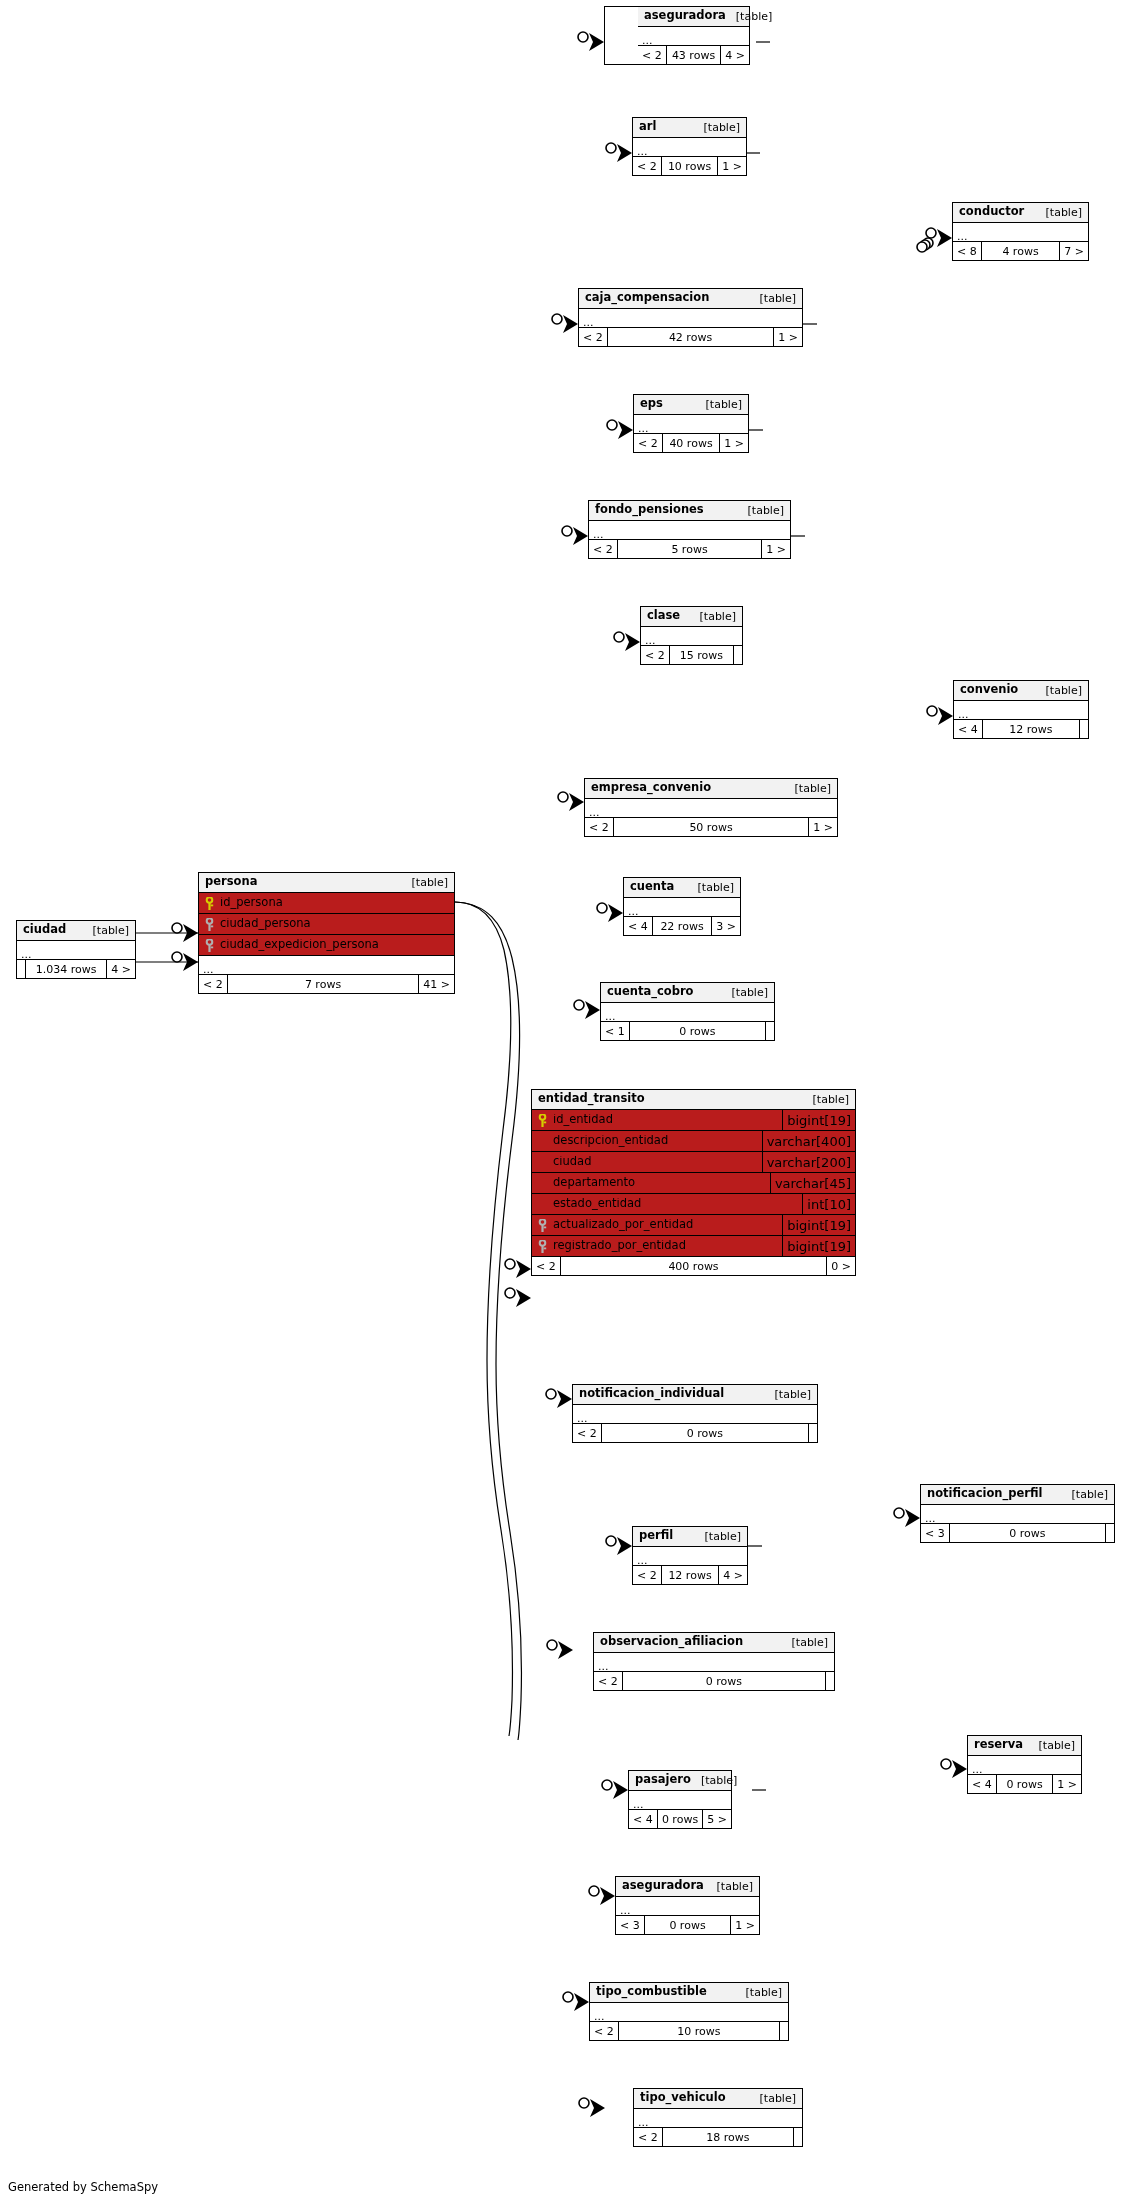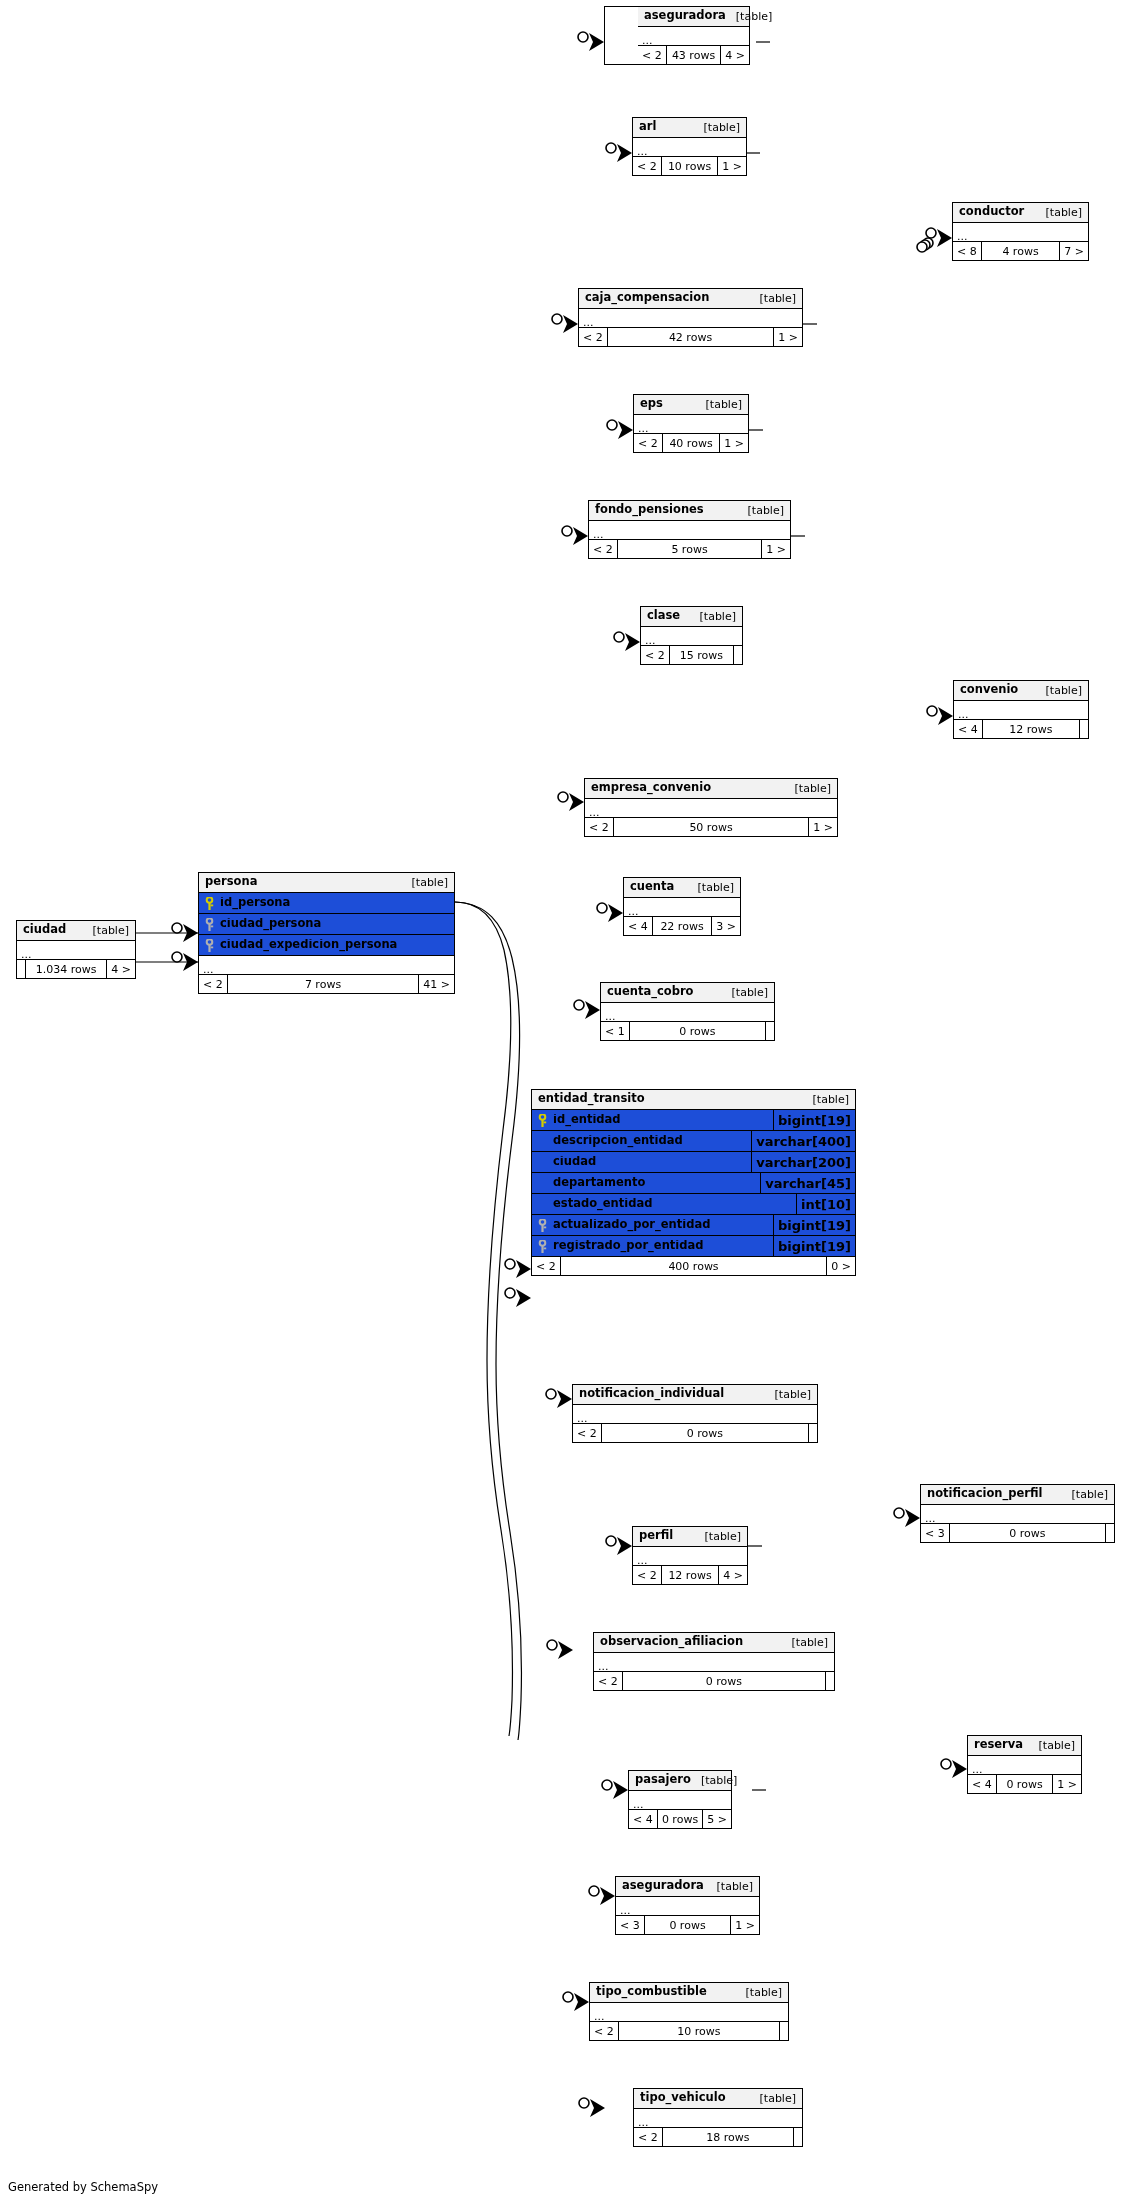--- a/index.html
+++ b/index.html
@@ -60,22 +60,21 @@
     color: #000;
     white-space: nowrap;
     padding-left: 10px;
   }
   .tn-col {
     display: flex;
     align-items: center;
     border-bottom: 1px solid #000;
     height: 21px;
     box-sizing: border-box;
-    background: #1d4ed8;
-    font-weight: bold;
+    background: #b91c1c;
   }
   .tn-col:last-of-type { }
   .tn-col-name {
     flex: 1 1 auto;
     display: flex;
     align-items: center;
     padding-left: 5px;
     white-space: nowrap;
     overflow: hidden;
   }

